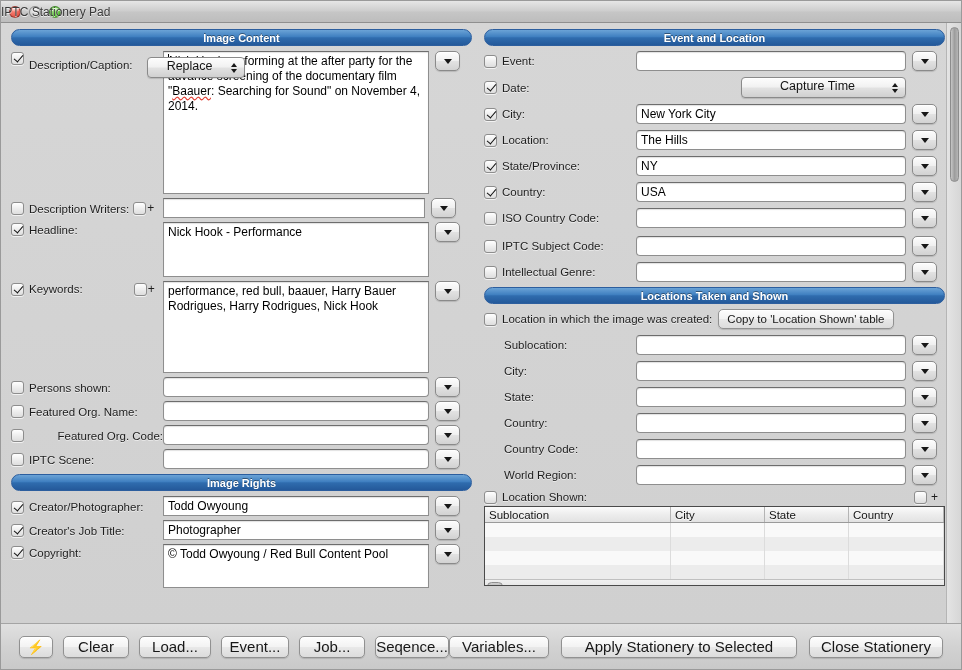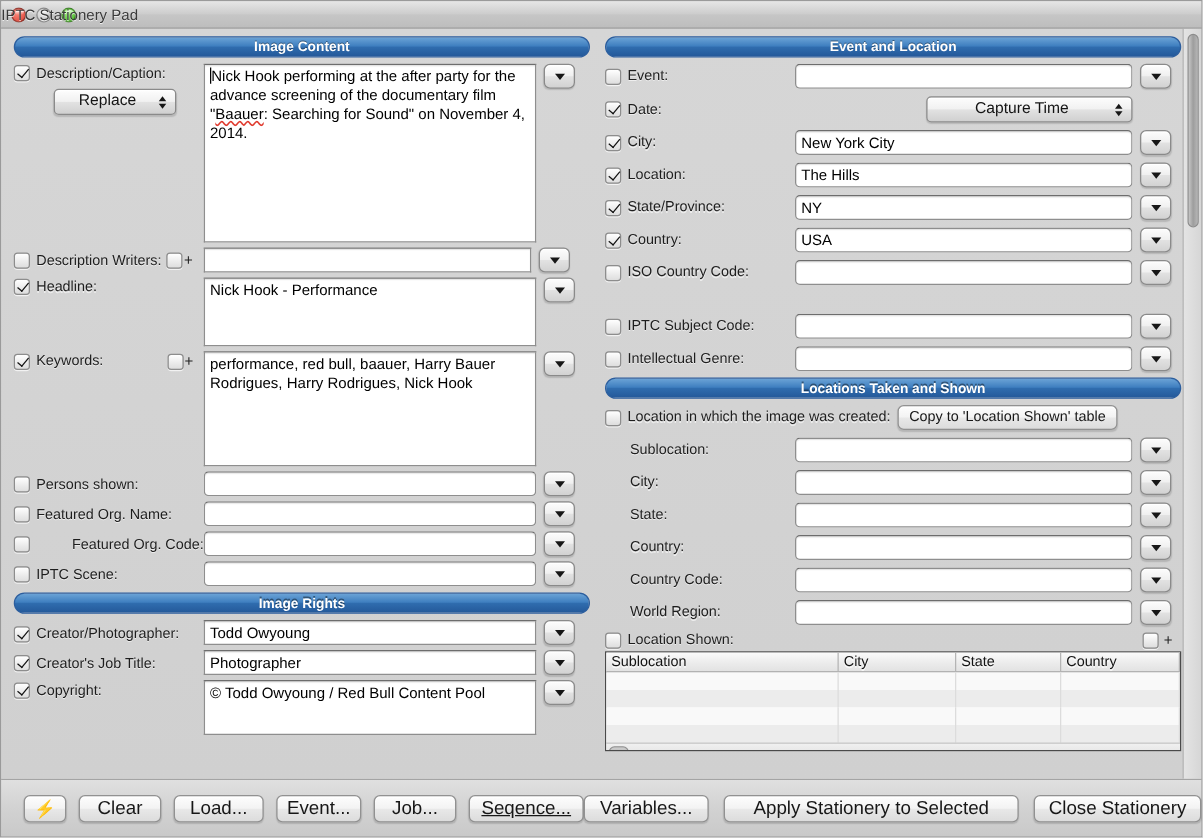--- a/index.html
+++ b/index.html
@@ -184,21 +184,21 @@
     font-size: 15px; color: #171717;
     display: inline-flex; align-items: center; justify-content: center;
     padding: 0 10px;
     white-space: nowrap;
     font-family: "Liberation Sans", sans-serif;
   }
   .btn.small { height: 20px; font-size: 11.5px; padding: 0 8px; }
 
   
   .lcol-label { width: 152px; flex: 0 0 152px; display:flex; align-items:flex-start; padding-top:1px;}
-  .lcol-label .stack { display: flex; flex-direction: column; }
+  .lcol-label .stack { display: flex; flex-direction: row; align-items: center; }
   .lcol-field { width: 266px; flex: 0 0 266px; }
 
   .rcol-label { width: 152px; flex: 0 0 152px; display: flex; align-items: center; padding-top:0;}
   .rcol-field { width: 270px; flex: 0 0 270px; }
 
   .caret {
     display: inline-block; width: 1px; height: 13px;
     background: #000; vertical-align: -2px;
     margin-right: 0px;
   }
@@ -510,21 +510,21 @@
         <div class="rcol-label">
           <div class="cb on"></div>
           <div class="lbl">Country:</div>
         </div>
         <div class="rcol-field">
           <div class="fld one rounded">USA</div>
         </div>
         <div class="disc"></div>
       </div>
 
-      <div class="row center" style="margin-bottom:23px;">
+      <div class="row center" style="margin-bottom:8px;">
         <div class="rcol-label">
           <div class="cb"></div>
           <div class="lbl">ISO Country Code:</div>
         </div>
         <div class="rcol-field">
           <div class="fld one rounded"></div>
         </div>
         <div class="disc"></div>
       </div>
 
@@ -663,21 +663,21 @@
 
   <div class="toolbar">
     <div class="tb-left">
       <div class="btn bolt">
         <span class="bolt-glyph">⚡</span>
       </div>
       <div class="btn" style="width:66px;">Clear</div>
       <div class="btn" style="width:72px;">Load...</div>
       <div class="btn" style="width:68px;">Event...</div>
       <div class="btn" style="width:66px;">Job...</div>
-      <div class="btn" style="width:92px;text-decoration:underline;">Seqence...</div>
+      <div class="btn" style="width:74px;">Seqence...</div>
     </div>
     <div class="tb-right">
       <div class="btn" style="width:100px;">Variables...</div>
       <div class="btn" style="width:236px;">Apply Stationery to Selected</div>
       <div class="btn" style="width:134px;">Close Stationery</div>
     </div>
   </div>
 
 </div>
 

